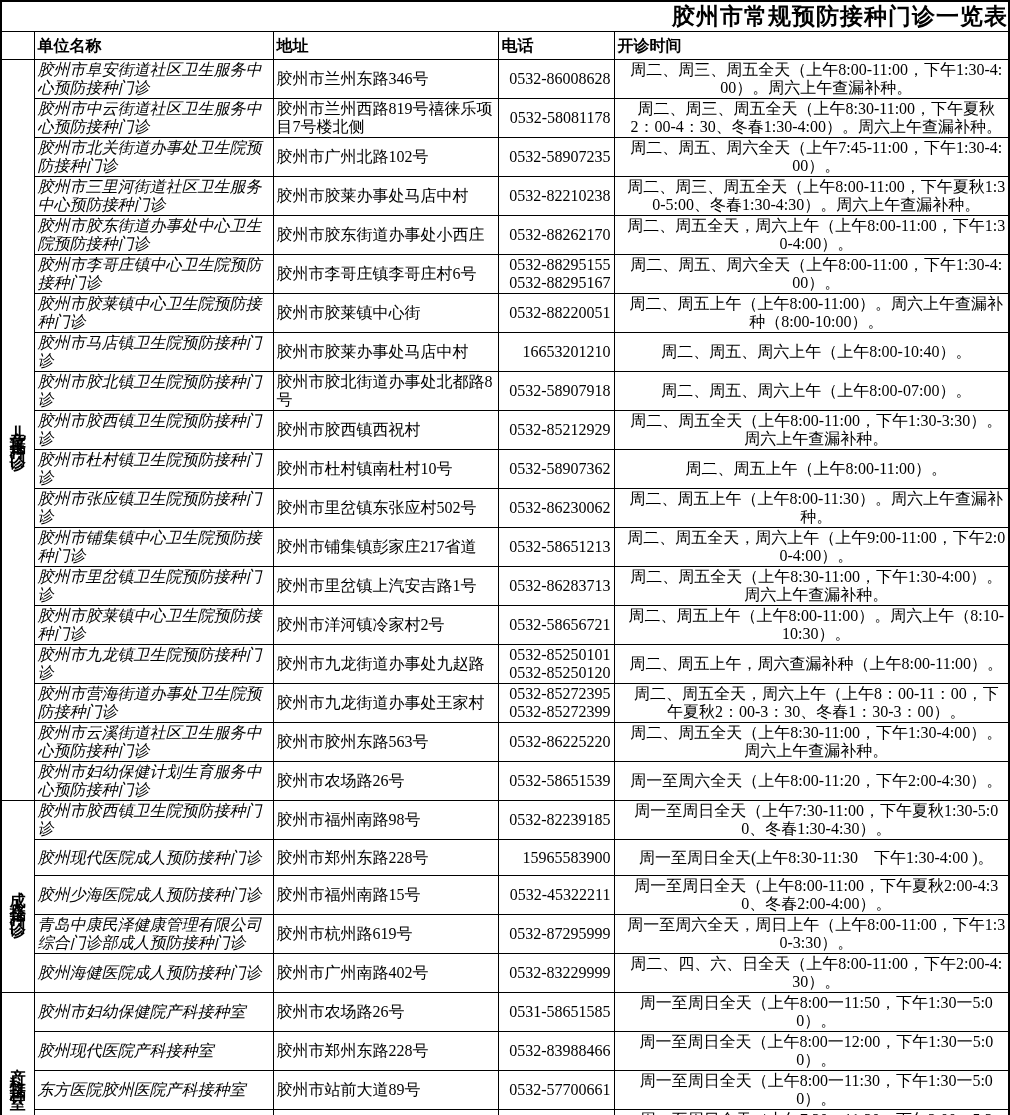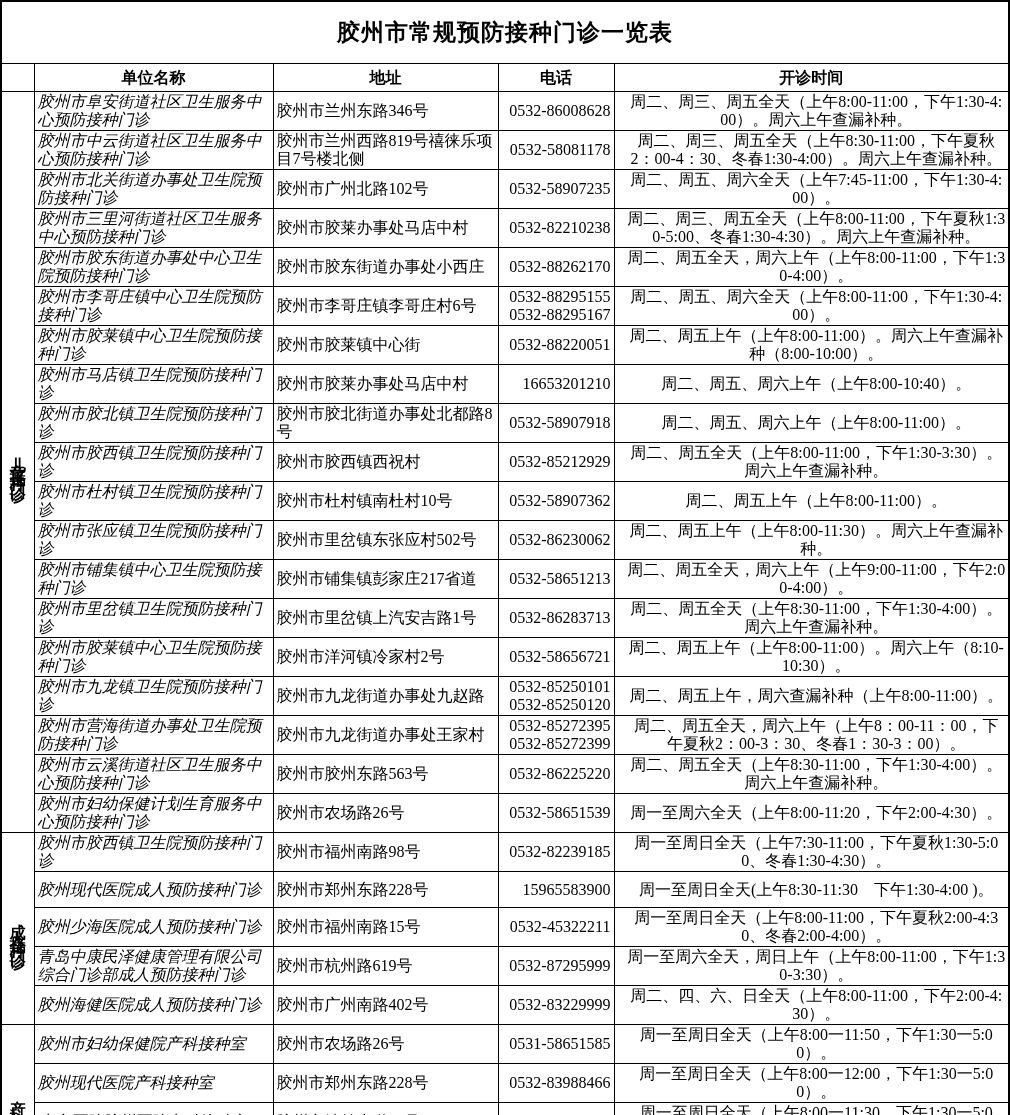--- a/index.html
+++ b/index.html
@@ -19,28 +19,28 @@
     padding:1px 3px;
     font-size:16px;
     line-height:18px;
     vertical-align:middle;
     word-break:break-all;
     overflow:hidden;
   }
   .title-cell {
     font-size:23px;
     font-weight:bold;
-    text-align:center;
+    text-align:right;
     height:29px;
     line-height:29px;
     letter-spacing:1px;
-    padding:16px;
+    padding:0;
   }
   thead th.col-h {
-    text-align:center;
+    text-align:left;
     font-weight:bold;
     height:25px;
   }
   tbody tr { height:36px; }
   .group-cell {
     padding:0;
     text-align:center;
     vertical-align:middle;
   }
   .group-cell .vtext {
@@ -130,21 +130,21 @@
       <tr>
         <td class="clinic-name-cell">胶州市马店镇卫生院预防接种门诊</td>
         <td class="address-cell">胶州市胶莱办事处马店中村</td>
         <td class="phone-cell">16653201210</td>
         <td class="hours-cell">周二、周五、周六上午（上午8:00-10:40）。</td>
       </tr>
       <tr>
         <td class="clinic-name-cell">胶州市胶北镇卫生院预防接种门诊</td>
         <td class="address-cell">胶州市胶北街道办事处北都路8号</td>
         <td class="phone-cell">0532-58907918</td>
-        <td class="hours-cell">周二、周五、周六上午（上午8:00-11:00）。</td>
+        <td class="hours-cell">周二、周五、周六上午（上午8:00-07:00）。</td>
       </tr>
       <tr>
         <td class="clinic-name-cell">胶州市胶西镇卫生院预防接种门诊</td>
         <td class="address-cell">胶州市胶西镇西祝村</td>
         <td class="phone-cell">0532-85212929</td>
         <td class="hours-cell">周二、周五全天（上午8:00-11:00，下午1:30-3:30）。周六上午查漏补种。</td>
       </tr>
       <tr>
         <td class="clinic-name-cell">胶州市杜村镇卫生院预防接种门诊</td>
         <td class="address-cell">胶州市杜村镇南杜村10号</td>

